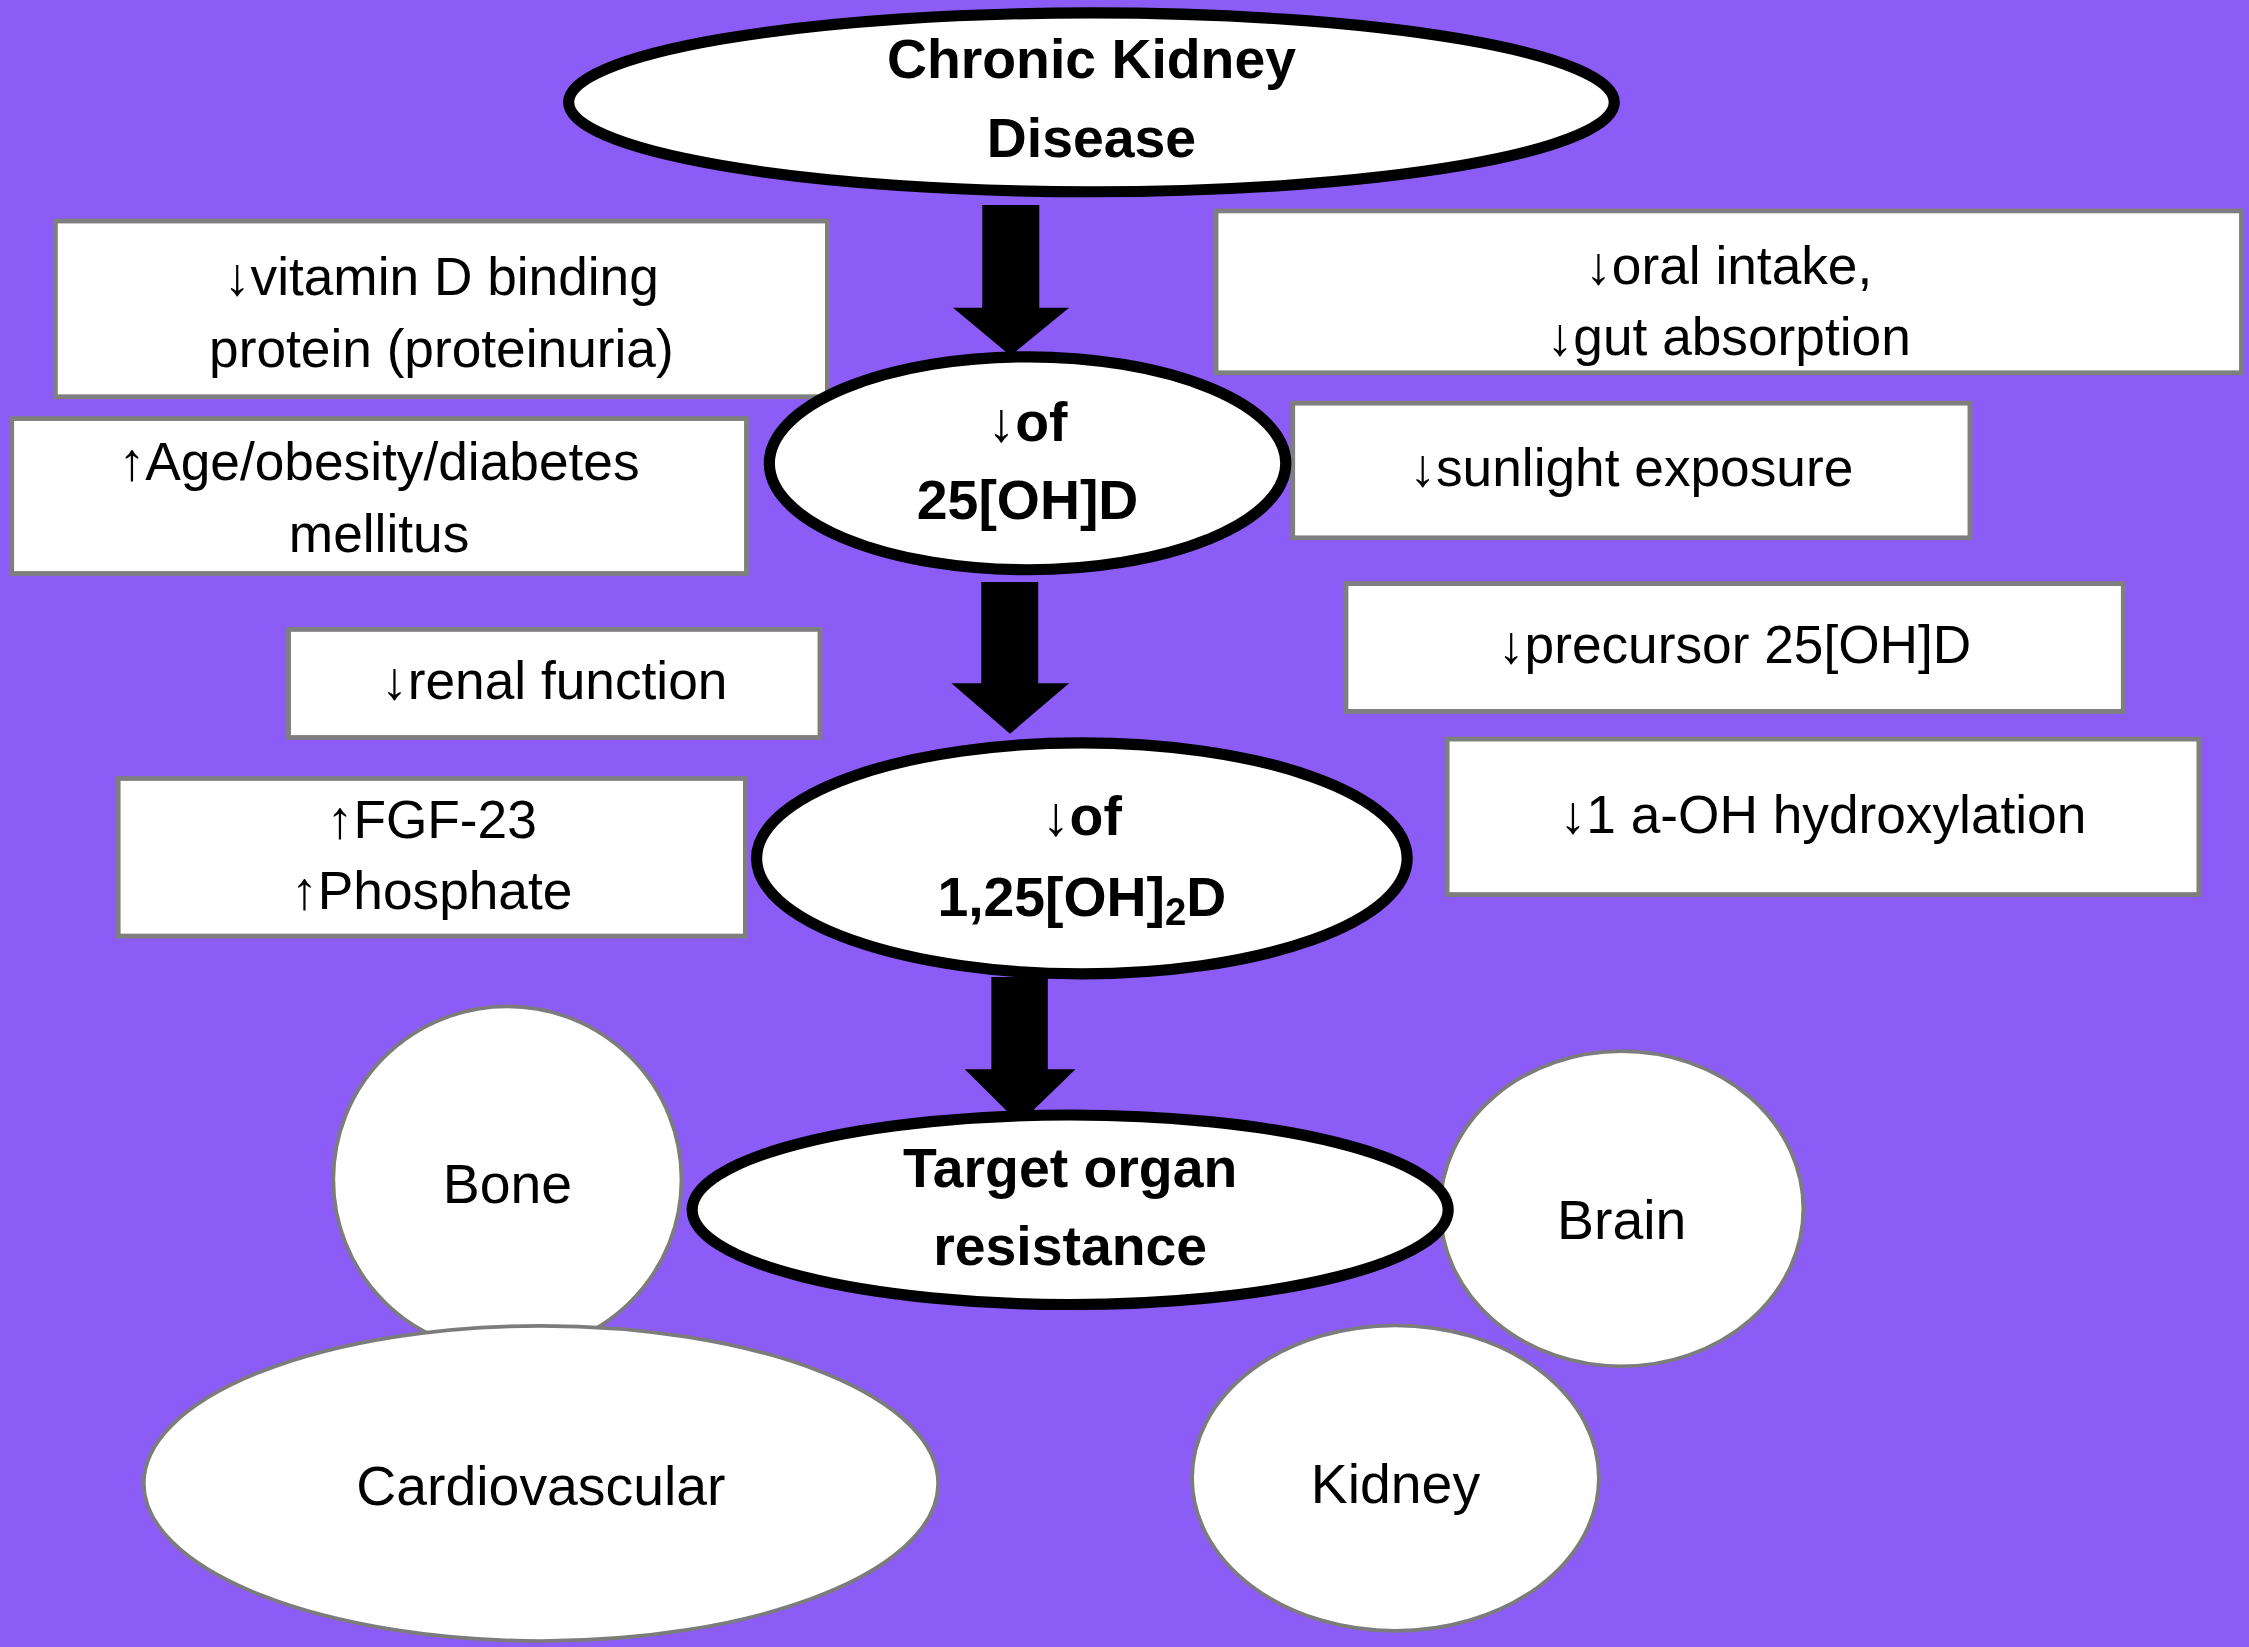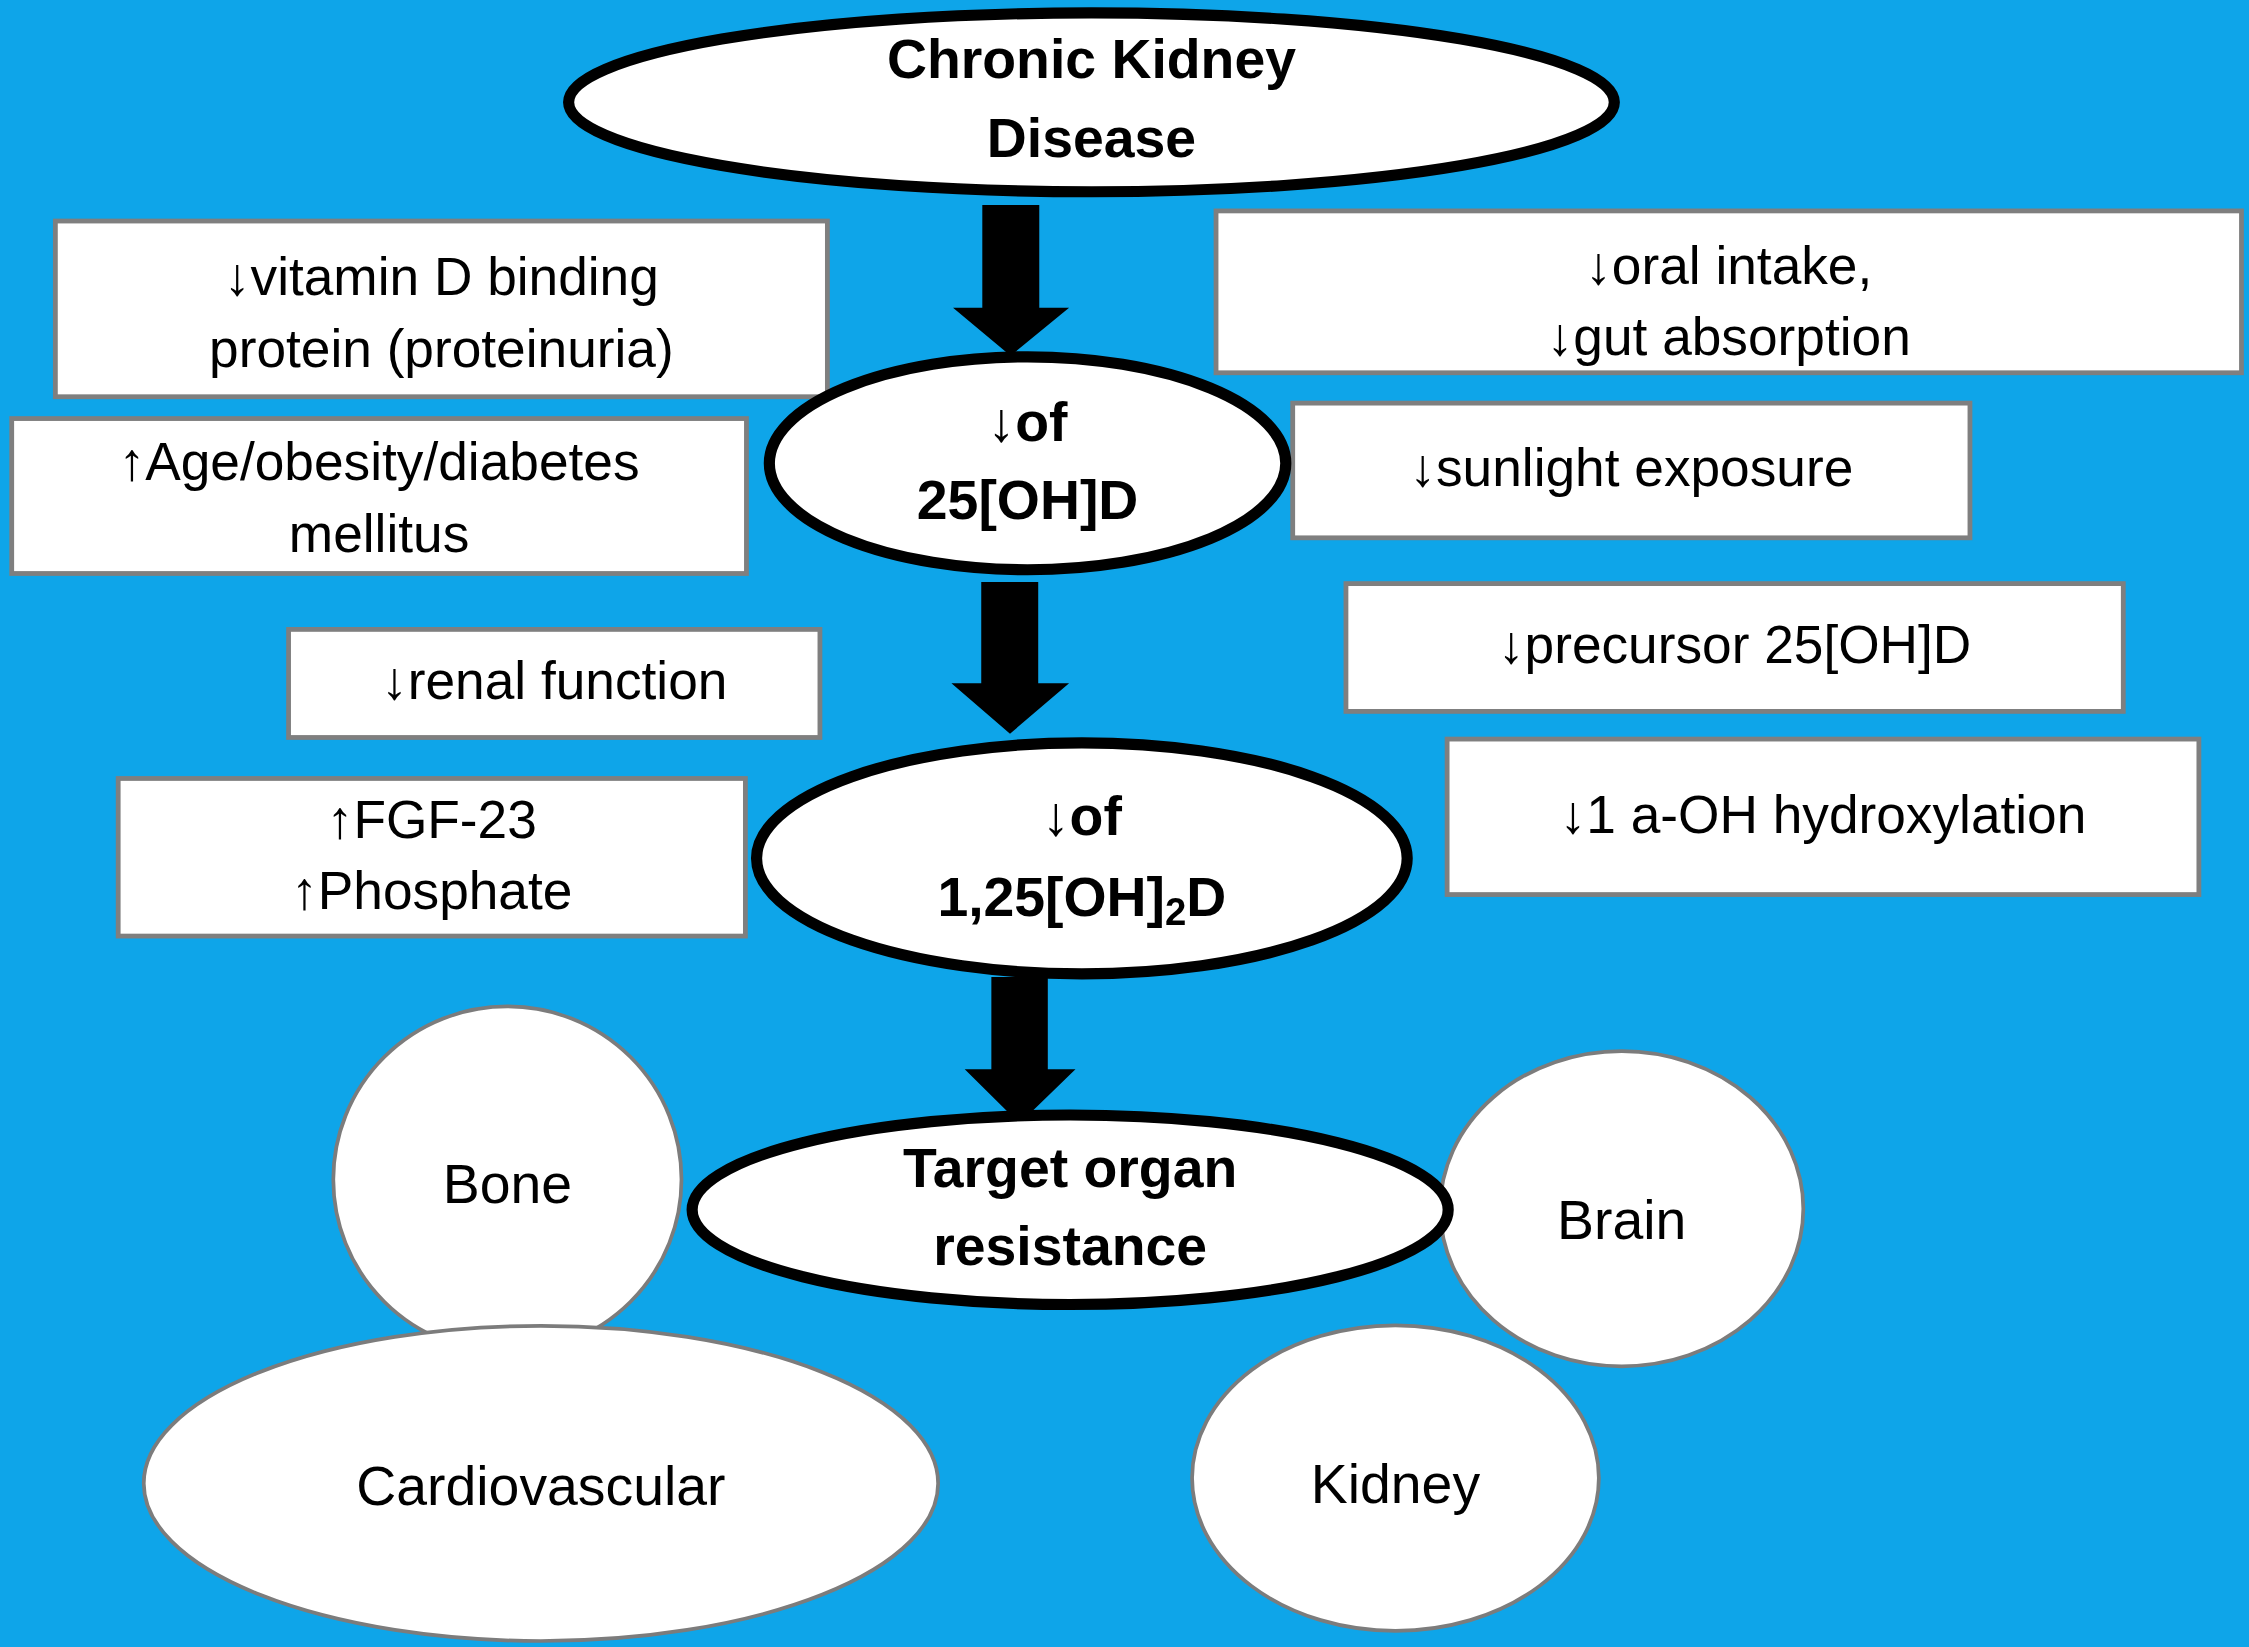--- a/index.html
+++ b/index.html
@@ -10,21 +10,21 @@
   body {
     width: 2250px;
     height: 1648px;
     overflow: hidden;
     font-family: "Liberation Sans", sans-serif;
   }
   #diagram-root {
     position: relative;
     width: 2250px;
     height: 1648px;
-    background: #0ea5e9;
+    background: #8b5cf6;
   }
   svg.canvas {
     position: absolute;
     top: 0;
     left: 0;
     width: 2250px;
     height: 1648px;
     display: block;
   }
   

